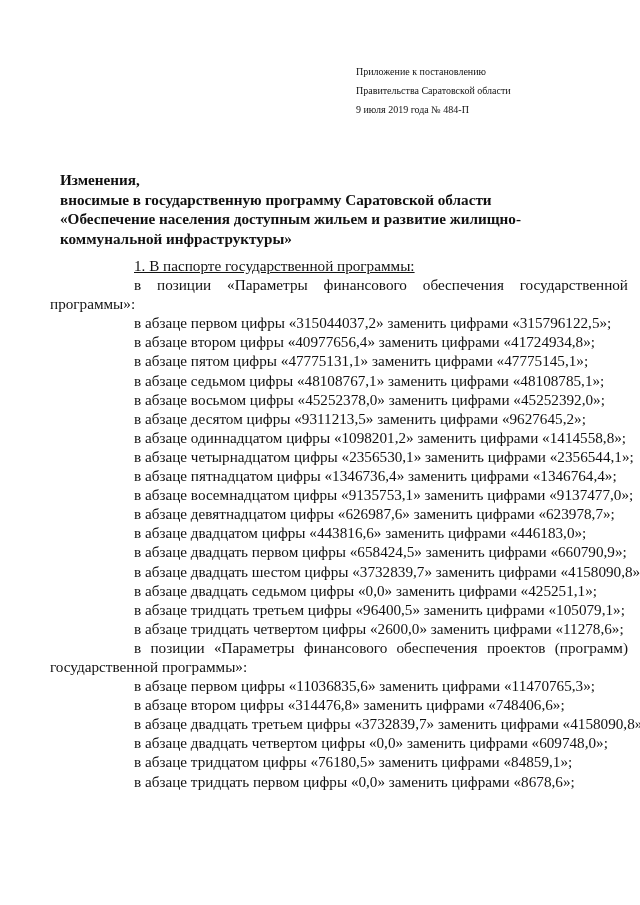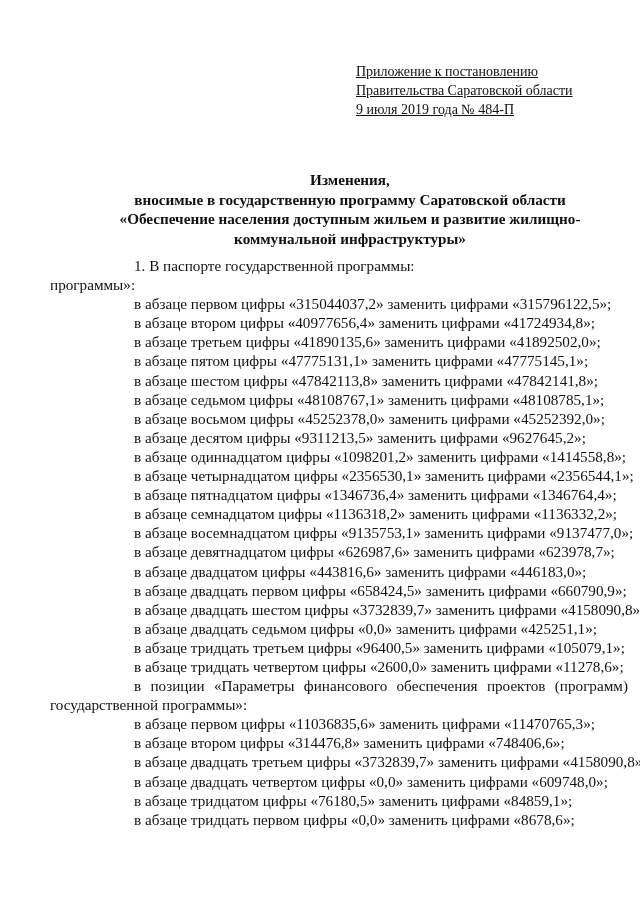--- a/index.html
+++ b/index.html
@@ -4,41 +4,41 @@
 <style>
   html, body { margin: 0; padding: 0; background: #ffffff; }
   body {
     width: 640px; height: 905px; position: relative; overflow: hidden;
     font-family: "Liberation Serif", "DejaVu Serif", serif;
     color: #111111;
   }
   .page { position: absolute; left: 0; top: 0; width: 640px; height: 905px; }
   .approval {
     position: absolute; left: 356px; top: 62px;
-    font-size: 14px; line-height: 19px; white-space: nowrap; text-decoration: underline;
+    font-size: 10px; line-height: 19px; white-space: nowrap;
   }
   .approval div { height: 19px; }
   .title {
     position: absolute; left: 60px; top: 170px; width: 580px;
-    text-align: center; font-weight: bold;
+    font-weight: bold;
     font-size: 15.2px; line-height: 19.5px;
   }
   .title div { white-space: nowrap; }
   .body {
     position: absolute; left: 92px; top: 256px; width: 536px;
     font-size: 15.2px; line-height: 19.1px;
   }
   .line { white-space: nowrap; height: 19.1px; }
   .indent { padding-left: 42px; }
   .justify {
     text-align: justify; text-align-last: justify; white-space: normal;
     padding-left: 42px;
   }
   .cont { padding-left: 0; }
-  .sec { padding-left: 42px; }
+  .sec { padding-left: 42px; text-decoration: underline; }
 </style>
 </head>
 <body>
 
 <div class="page">
 
   <div class="approval">
     <div>Приложение к постановлению</div>
     <div>Правительства Саратовской области</div>
     <div>9 июля 2019 года № 484-П</div>
@@ -46,34 +46,32 @@
 
   <div class="title">
     <div>Изменения,</div>
     <div>вносимые в государственную программу Саратовской области</div>
     <div>«Обеспечение населения доступным жильем и развитие жилищно-</div>
     <div>коммунальной инфраструктуры»</div>
   </div>
 
   <div class="body">
     <div class="line sec">1. В паспорте государственной программы:</div>
+    <div class="line justify">в позиции «Параметры финансового обеспечения государственной</div>
     <div class="line cont" style="margin-left:-42px">программы»:</div>
     <div id="items1">
         <div class="line indent">в абзаце первом цифры «315044037,2» заменить цифрами «315796122,5»;</div>
         <div class="line indent">в абзаце втором цифры «40977656,4» заменить цифрами «41724934,8»;</div>
-        <div class="line indent">в абзаце третьем цифры «41890135,6» заменить цифрами «41892502,0»;</div>
         <div class="line indent">в абзаце пятом цифры «47775131,1» заменить цифрами «47775145,1»;</div>
-        <div class="line indent">в абзаце шестом цифры «47842113,8» заменить цифрами «47842141,8»;</div>
         <div class="line indent">в абзаце седьмом цифры «48108767,1» заменить цифрами «48108785,1»;</div>
         <div class="line indent">в абзаце восьмом цифры «45252378,0» заменить цифрами «45252392,0»;</div>
         <div class="line indent">в абзаце десятом цифры «9311213,5» заменить цифрами «9627645,2»;</div>
         <div class="line indent">в абзаце одиннадцатом цифры «1098201,2» заменить цифрами «1414558,8»;</div>
         <div class="line indent">в абзаце четырнадцатом цифры «2356530,1» заменить цифрами «2356544,1»;</div>
         <div class="line indent">в абзаце пятнадцатом цифры «1346736,4» заменить цифрами «1346764,4»;</div>
-        <div class="line indent">в абзаце семнадцатом цифры «1136318,2» заменить цифрами «1136332,2»;</div>
         <div class="line indent">в абзаце восемнадцатом цифры «9135753,1» заменить цифрами «9137477,0»;</div>
         <div class="line indent">в абзаце девятнадцатом цифры «626987,6» заменить цифрами «623978,7»;</div>
         <div class="line indent">в абзаце двадцатом цифры «443816,6» заменить цифрами «446183,0»;</div>
         <div class="line indent">в абзаце двадцать первом цифры «658424,5» заменить цифрами «660790,9»;</div>
         <div class="line indent">в абзаце двадцать шестом цифры «3732839,7» заменить цифрами «4158090,8»;</div>
         <div class="line indent">в абзаце двадцать седьмом цифры «0,0» заменить цифрами «425251,1»;</div>
         <div class="line indent">в абзаце тридцать третьем цифры «96400,5» заменить цифрами «105079,1»;</div>
         <div class="line indent">в абзаце тридцать четвертом цифры «2600,0» заменить цифрами «11278,6»;</div>
       </div>
     <div class="line justify">в позиции «Параметры финансового обеспечения проектов (программ)</div>

